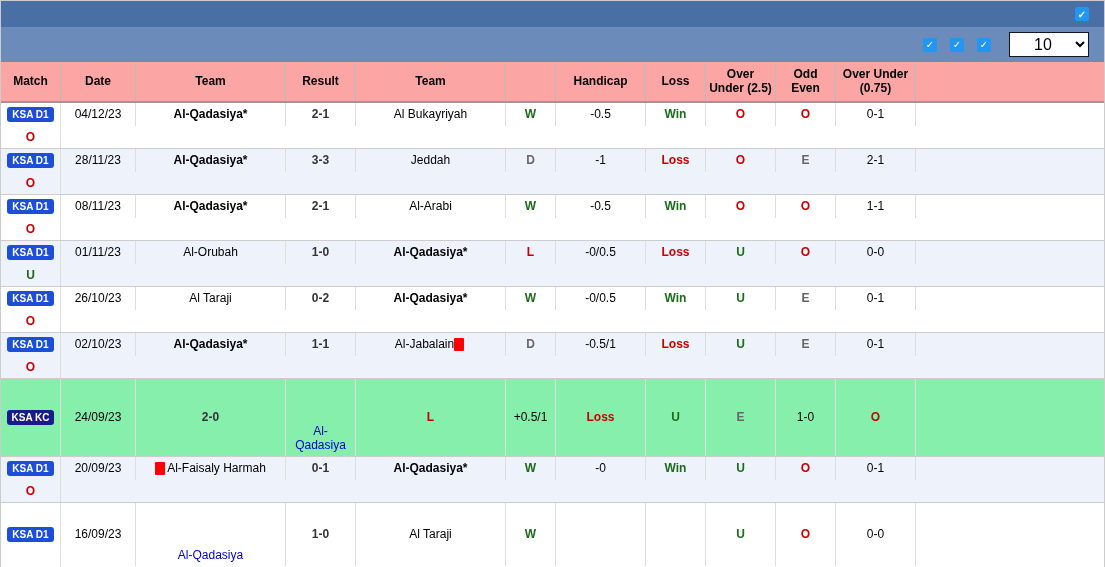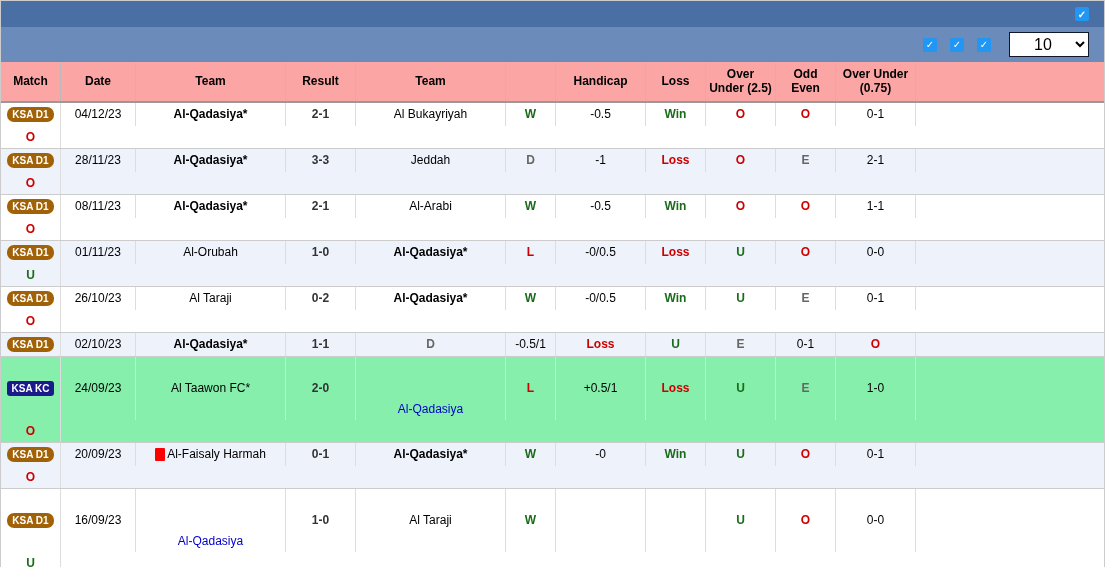--- a/index.html
+++ b/index.html
@@ -86,21 +86,21 @@
     }
 
     .league-badge {
       display: inline-block;
       padding: 2px 5px;
       border-radius: 3px;
       color: white;
       font-size: 10px;
       font-weight: bold;
     }
-    .ksa-d1 { background: #a16207; border-radius: 7px; }
+    .ksa-d1 { background: #1d4ed8; }
     .ksa-kc { background: #1a1a8c; }
 
     .team-red { color: #000000; font-weight: bold; }
     .team-blue { color: #0000cc; margin-top: 41px; }
 
     .result-cell { font-weight: bold; color: #333; }
 
     .outcome-w { color: #1a6b1a; font-weight: bold; }
     .outcome-d { color: #666; font-weight: bold; }
     .outcome-l { color: #cc0000; font-weight: bold; }
@@ -325,20 +325,24 @@
       <div class="data-row" style="background: rgb(238, 242, 251);">
         <div>
           <span class="league-badge ksa-d1">KSA D1</span>
         </div>
         <div>02/10/23</div>
         <div>
           <span class="team-red">Al-Qadasiya*</span>
         </div>
         <div class="result-cell">1-1</div>
         <div>
+          <span>Al-Jabalain</span>
+          <span class="red-card"></span>
+        </div>
+        <div>
           <span class="outcome-d">D</span>
         </div>
         <div>-0.5/1</div>
         <div>
           <span class="odds-loss">Loss</span>
         </div>
         <div>
           <span class="circle-u">U</span>
         </div>
         <div>
@@ -347,23 +351,20 @@
         <div>0-1</div>
         <div>
           <span class="circle-o">O</span>
         </div>
       </div>
       <div class="data-row" style="background: #86efac;">
         <div>
           <span class="league-badge ksa-kc">KSA KC</span>
         </div>
         <div>24/09/23</div>
-        <div>
-          <span>Al Taawon FC*</span>
-        </div>
         <div class="result-cell">2-0</div>
         <div>
           <span class="team-blue">Al-Qadasiya</span>
         </div>
         <div>
           <span class="outcome-l">L</span>
         </div>
         <div>+0.5/1</div>
         <div>
           <span class="odds-loss">Loss</span>

